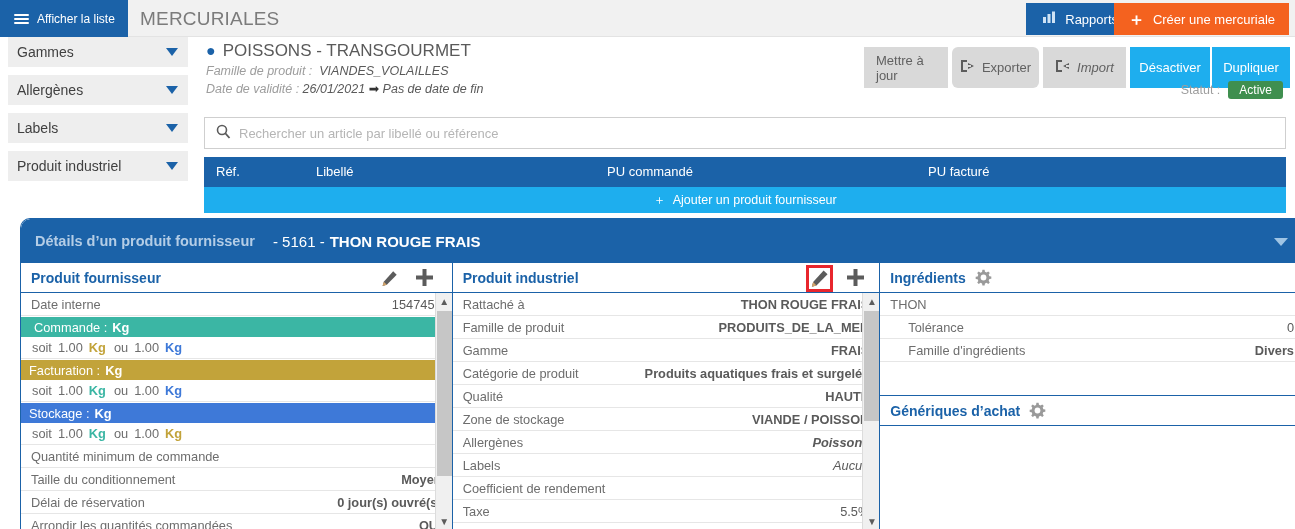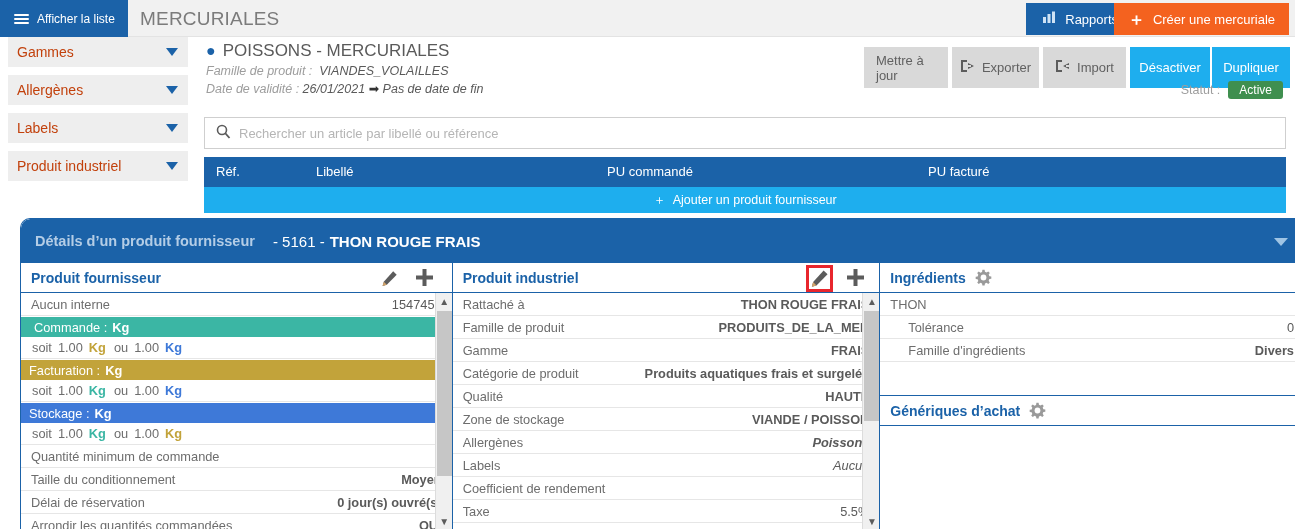--- a/index.html
+++ b/index.html
@@ -44,21 +44,21 @@
   .plus-glyph { font-size: 17px; line-height: 1; font-weight: bold; }
 
   
   .sidebar { position: absolute; left: 0; top: 37px; width: 196px; height: 492px; background:#fff; }
   .filtres-title { padding: 10px 0 6px 8px; font-size: 19px; color: #5c5c5c; }
   .filter-row {
     margin: 0 8px 8px 8px; height: 30px; background: #eeeeee;
     display: flex; align-items: center; justify-content: space-between;
     padding: 0 10px 0 9px; cursor: pointer;
   }
-  .filter-row span.lbl { font-size: 14px; color: #c2410c; }
+  .filter-row span.lbl { font-size: 14px; color: #404040; }
   .caret-down {
     width: 0; height: 0; border-left: 6px solid transparent; border-right: 6px solid transparent;
     border-top: 8px solid #1b62a8;
   }
 
   
   .main { position: absolute; left: 196px; top: 37px; width: 1099px; height: 492px; background:#fff; }
   .loc-head { position: absolute; left: 10px; top: 4px; }
   .loc-title { font-size: 17px; color: #5a5a5a; display:flex; align-items:center; gap:7px;}
   .pin { color:#1b62a8; font-size:16px; }
@@ -232,47 +232,47 @@
       <span class="lbl">Produit industriel</span>
       <span class="caret-down"></span>
     </div>
   </div>
 
   <div class="main">
 
     <div class="loc-head">
       <div class="loc-title">
         <span class="pin">●</span>
-        <span>POISSONS - MERCURIALES</span>
+        <span>POISSONS - TRANSGOURMET</span>
       </div>
       <div class="meta">
         <span>Famille de produit :</span>
         &nbsp;<b>VIANDES_VOLAILLES</b>
       </div>
       <div class="meta">
         <span>Date de validité :</span>
         <b>26/01/2021</b>
         <span class="sep">➡</span>
         <b>Pas de date de fin</b>
       </div>
     </div>
 
     <div class="act-btn" style="left:668px;width:84px;">
       <span>Mettre à jour</span>
     </div>
-    <div class="act-btn" style="left:756px;width:87px;">
+    <div class="act-btn" style="left:756px;width:87px;border-radius:6px;">
       <span>
         <svg width="16" height="14" viewBox="0 0 16 14">
             <path d="M1 1 H7 V3 H3 V11 H7 V13 H1 Z" fill="#5c5c5c"></path>
             <path d="M8 4 V6 H11 V8 H8 V10 L14 7 Z" fill="#5c5c5c"></path>
           </svg>
       </span>
       <span>Exporter</span>
     </div>
-    <div class="act-btn" style="left:847px;width:83px;">
+    <div class="act-btn" style="left:847px;width:83px;font-style:italic;">
       <span>
         <svg width="16" height="14" viewBox="0 0 16 14">
             <path d="M1 1 H7 V3 H3 V11 H7 V13 H1 Z" fill="#5c5c5c"></path>
             <path d="M14 4 V6 H11 V8 H14 V10 L8 7 Z" fill="#5c5c5c"></path>
           </svg>
       </span>
       <span>Import</span>
     </div>
     <div class="act-btn blue" style="left:934px;width:80px;">
       <span>Désactiver</span>
@@ -331,21 +331,21 @@
           </span>
           <span class="hd-icon" style="right:18px;top:5px;">
             <svg class="plus-svg" width="19" height="19" viewBox="0 0 19 19">
                 <path d="M7.5 1 H11.5 V7.5 H18 V11.5 H11.5 V18 H7.5 V11.5 H1 V7.5 H7.5 Z" fill="#5c5c5c"></path>
               </svg>
           </span>
         </div>
 
         <div class="rows">
           <div class="row">
-            <span class="k">Aucun interne</span>
+            <span class="k">Date interne</span>
             <span class="v plain">1547451</span>
           </div>
 
           <div class="uom-bar" id="uom-bar-0" style="background: rgb(59, 182, 164); padding-left: 13px;">
             <span>Commande :</span>
             <b>Kg</b>
           </div>
           <div class="uom-sub">
             <span style="font-weight:normal">soit</span>
             <span style="font-weight:normal">1.00</span>

